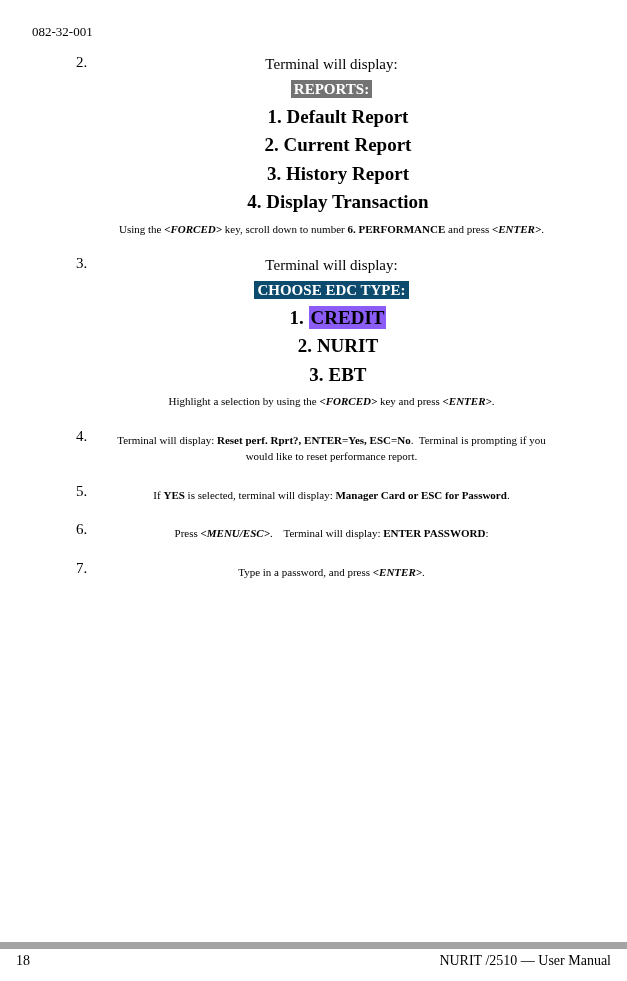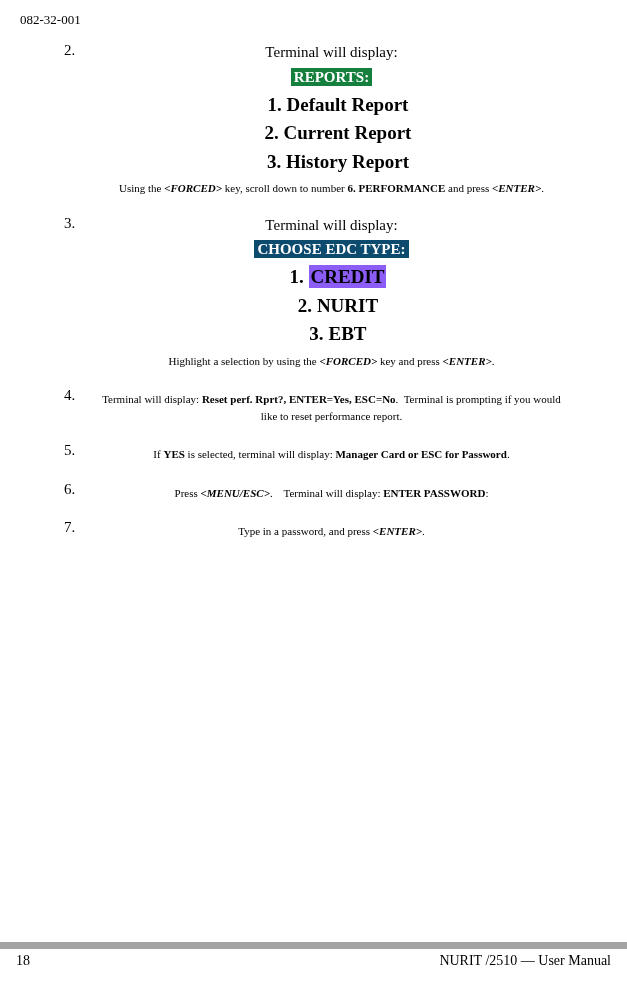--- a/index.html
+++ b/index.html
@@ -12,21 +12,21 @@
       min-height: 981px;
       background: #ffffff;
       font-family: Times New Roman, serif;
       font-size: 15px;
       color: #000000;
       position: relative;
     }
     .page-container {
       width: 627px;
       min-height: 981px;
-      padding: 4px;
+      padding: 16px;
       position: relative;
     }
     .header {
       padding: 8px 16px 4px 16px;
       font-size: 13px;
     }
     .content {
       padding: 10px 60px 60px 60px;
     }
     .step {
@@ -43,21 +43,21 @@
       flex: 1;
       font-size: 15px;
       line-height: 1.45;
       text-align: center;
     }
     .terminal-label {
       font-size: 15px;
       margin-bottom: 3px;
     }
     .highlight-box {
-      background-color: #15803d;
+      background-color: #737373;
       color: #ffffff;
       font-weight: bold;
       padding: 1px 3px;
       display: inline;
       font-size: 15px;
     }
     .menu-list {
       margin: 2px 0 4px 8px;
       list-style: none;
     }
@@ -126,20 +126,21 @@
       <div class="step-number">2.</div>
       <div class="step-content">
         <div class="terminal-label">Terminal will display:</div>
         <div>
           <span class="highlight-box">REPORTS:</span>
         </div>
         <ul class="menu-list">
           <li><span class="num">1.</span><span>Default Report</span></li>
           <li><span class="num">2.</span><span>Current Report</span></li>
           <li><span class="num">3.</span><span>History Report</span></li>
+          <li><span class="num">4.</span><span>Display Transaction</span></li>
         </ul>
         <div class="body-text">
           Using the <span class="italic-bold">&lt;FORCED&gt;</span> key, scroll down to number <span class="bold-text">6. PERFORMANCE</span> and press <span class="italic-bold">&lt;ENTER&gt;</span>.
         </div>
       </div>
     </div>
 
     <div class="step">
       <div class="step-number">3.</div>
       <div class="step-content">

